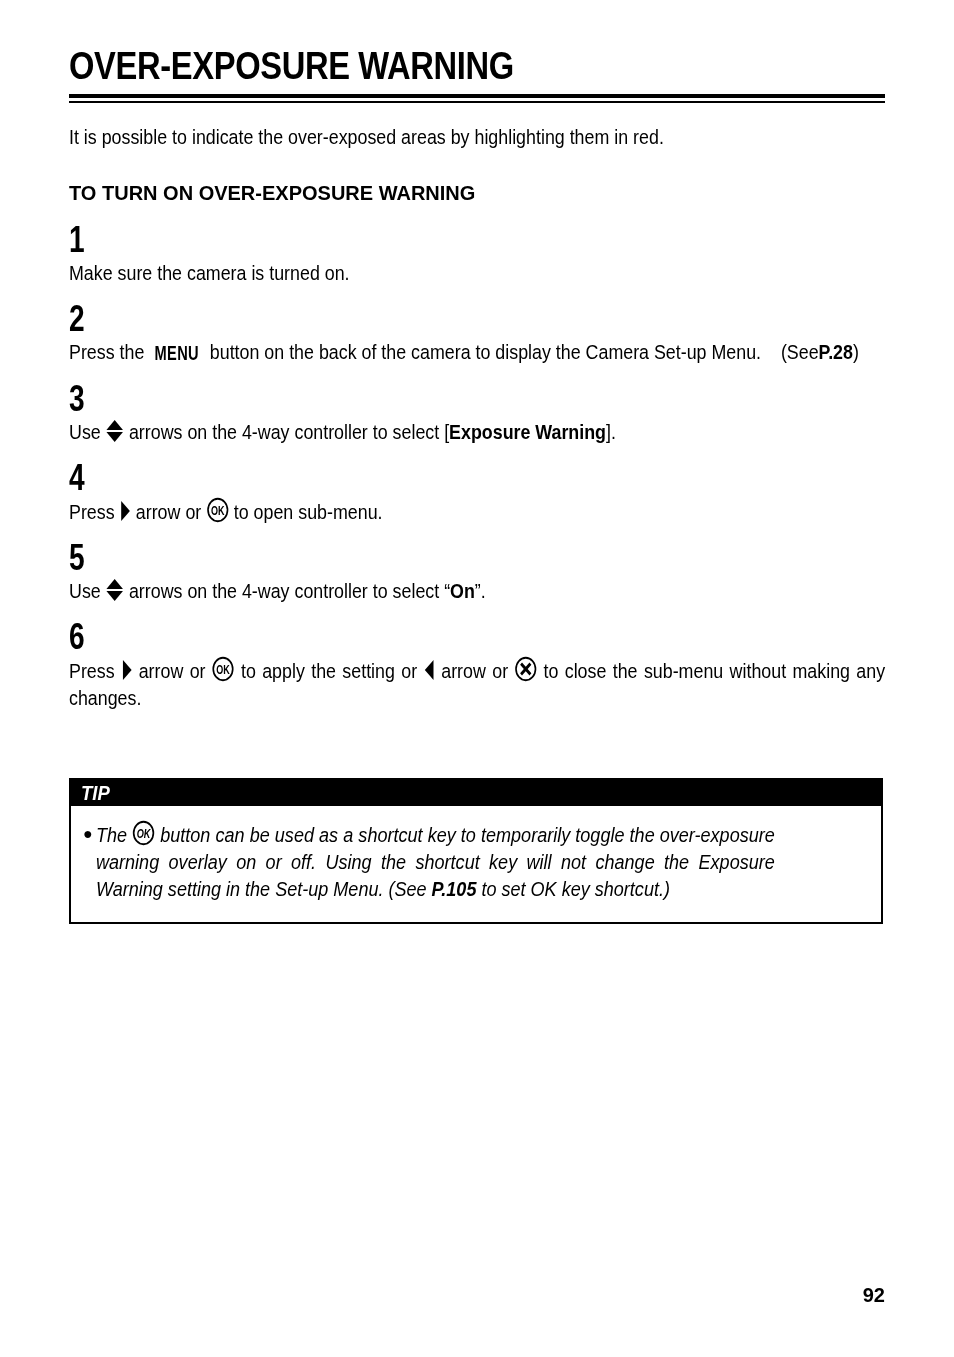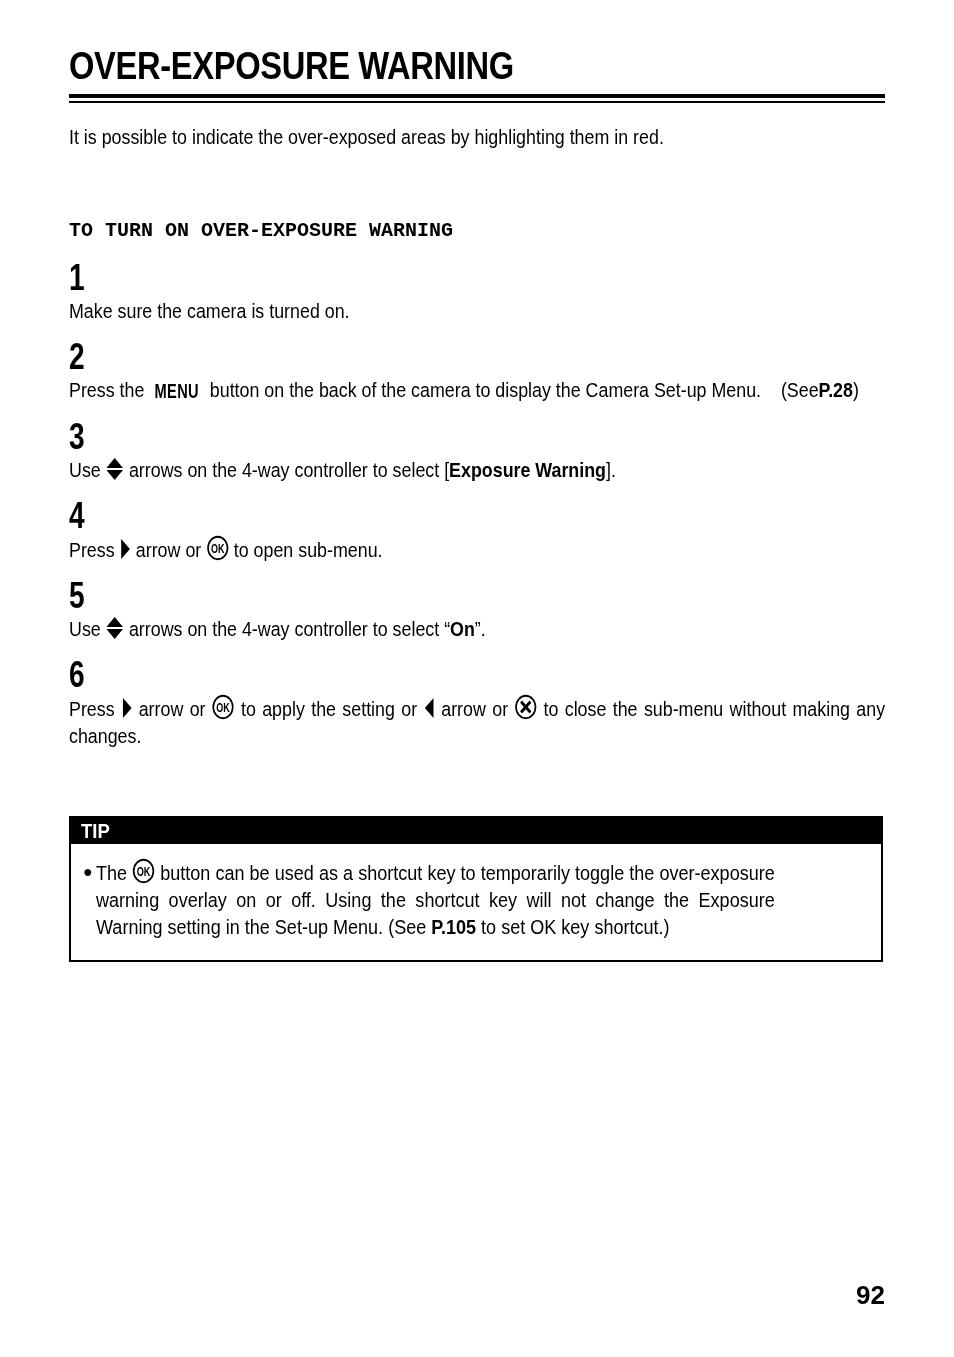--- a/index.html
+++ b/index.html
@@ -59,26 +59,26 @@
     font-size: 20.5px;
     line-height: 27px;
     transform: scaleX(0.87);
     transform-origin: left top;
     width: 938px; 
   }
   .intro {
     margin-top: 20px;
   }
   .subhead {
-    font-family: Liberation Mono, monospace;
+    font-family: Liberation Sans, sans-serif;
     font-weight: 700;
     font-size: 20px;
     line-height: 26px;
     letter-spacing: 0px;
-    margin-top: 68px;
+    margin-top: 30px;
   }
 
   
   .step {
     margin-top: 16px;
   }
   .step-num {
     font-family: "Liberation Sans", sans-serif;
     font-weight: 700;
     font-size: 36px;
@@ -125,20 +125,21 @@
   }
   .ico svg { display: block; }
 
   
   .tip-box {
     margin-top: 67px;
     width: 814px;
     border: 2px solid #000;
     box-sizing: border-box;
     background: #fff;
+    font-style: italic;
   }
   .tip-header {
     background: #000;
     color: #fff;
     height: 26px;
     padding: 0 0 0 10px;
     display: flex;
     align-items: center;
   }
   .tip-header-label {
@@ -173,21 +174,21 @@
     width: 895px;
   }
 
   
   .page-number {
     position: absolute;
     right: 0;
     top: 1282px;
     font-family: "Liberation Sans", sans-serif;
     font-weight: 700;
-    font-size: 26px;
+    font-size: 20px;
     line-height: 26px;
     text-align: right;
   }
 </style>
 </head>
 <body>
 
 <div class="page">
 
   <h1 class="title">OVER-EXPOSURE WARNING</h1>

